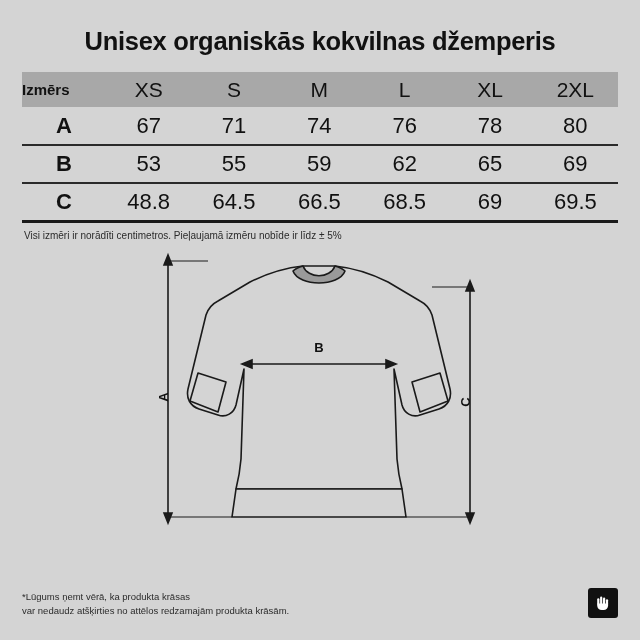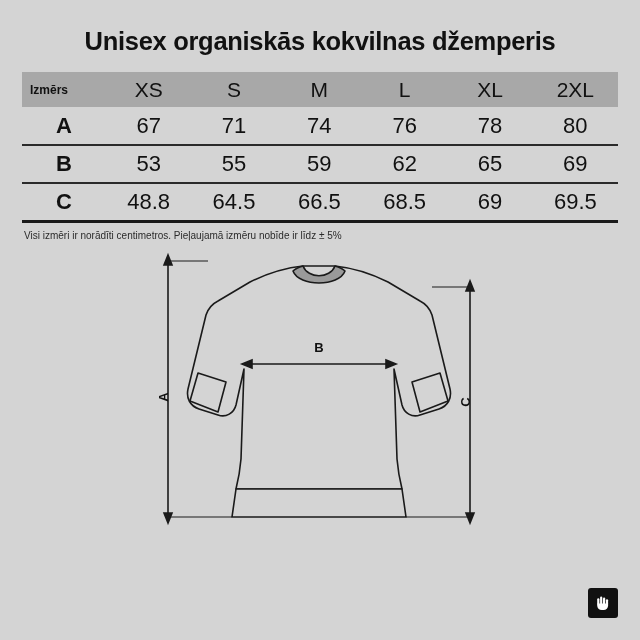--- a/index.html
+++ b/index.html
@@ -43,24 +43,23 @@
   .head-row {
     background: #a8a8a8;
   }
   .head-row th {
     height: 35px;
     font-size: 21px;
     font-weight: normal;
     color: #111;
   }
   .head-row th.label-col {
-    font-size: 12px;
+    font-size: 15px;
     font-weight: bold;
     text-align: left;
-    padding-left: 8px;
   }
   .label-col { width: 84px; }
   .data-row td {
     height: 38px;
     font-size: 22px;
     border-bottom: 2px solid #2a2a2a;
     color: #111;
   }
   .data-row td.row-label {
     font-size: 22px;
@@ -214,20 +213,24 @@
         <line x1="448" y1="38" x2="448" y2="268"></line>
         <polygon points="448,32 444,42 452,42"></polygon>
         <polygon points="448,274 444,264 452,264"></polygon>
         <line x1="410" y1="38" x2="448" y2="38" stroke-width="1.2"></line>
         <line x1="384" y1="268" x2="448" y2="268" stroke-width="1.2"></line>
       </g>
       <text x="448" y="153" text-anchor="middle" font-size="13" font-weight="bold" font-family="'Liberation Sans', sans-serif" fill="#111" transform="rotate(-90 448 153)">C</text>
     </svg>
   </div>
 
+  <div class="footer">
+    <div>*Lūgums ņemt vērā, ka produkta krāsas</div>
+    <div>var nedaudz atšķirties no attēlos redzamajām produkta krāsām.</div>
+  </div>
 
   <div class="logo">
     <svg width="18" height="18" viewBox="0 0 18 18">
       <g fill="#ffffff">
         <rect x="3.2" y="4.2" width="2.2" height="6.6" rx="1.1"></rect>
         <rect x="6.1" y="2.6" width="2.2" height="8.2" rx="1.1"></rect>
         <rect x="9.0" y="3.4" width="2.2" height="7.4" rx="1.1"></rect>
         <rect x="11.9" y="5.2" width="2.2" height="5.6" rx="1.1"></rect>
         <path d="M3.2 9.6 h10.9 v2.0 a4.4 4.4 0 0 1 -4.4 4.4 h-2.1 a4.4 4.4 0 0 1 -4.4 -4.4 z"></path>
       </g>

